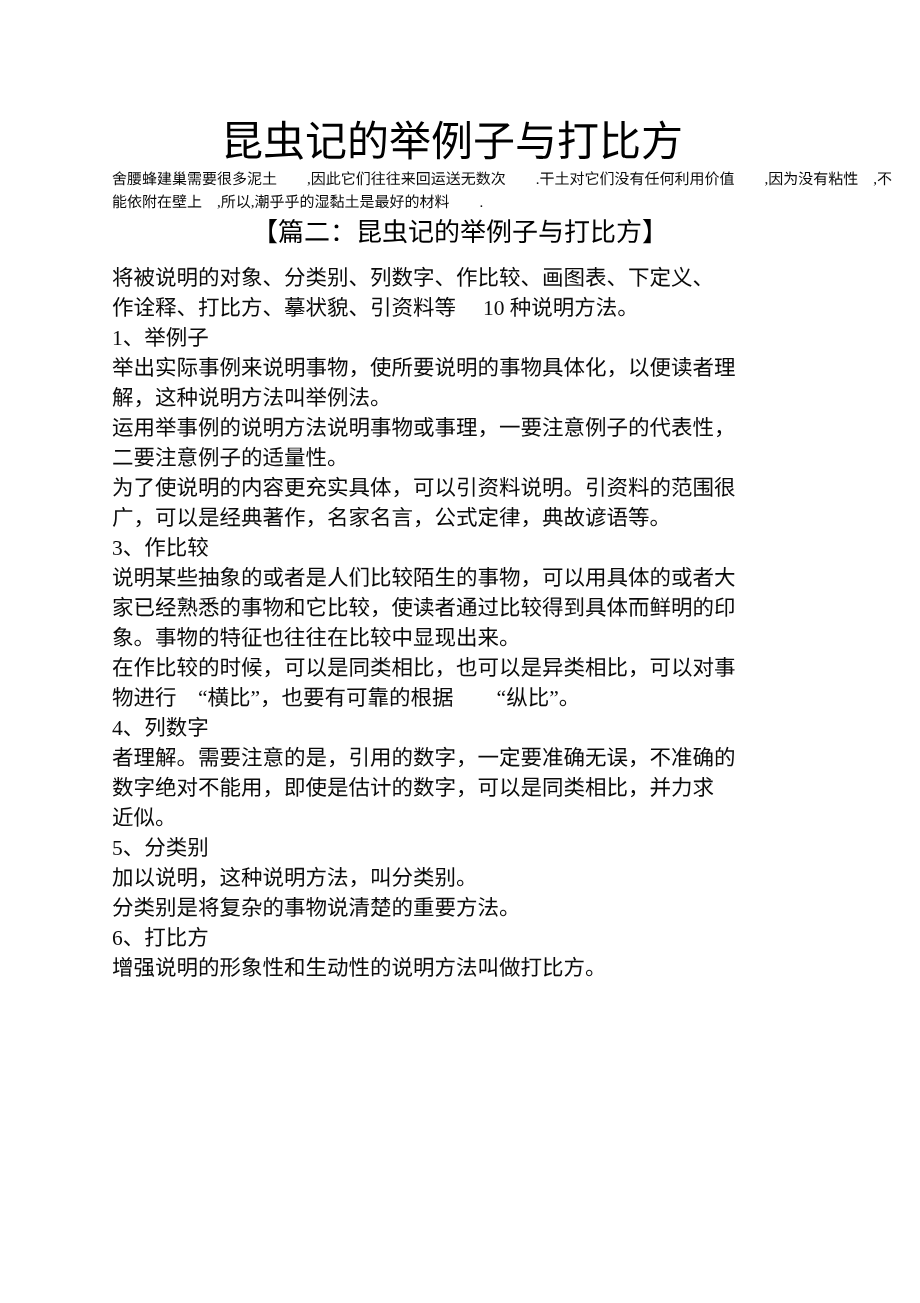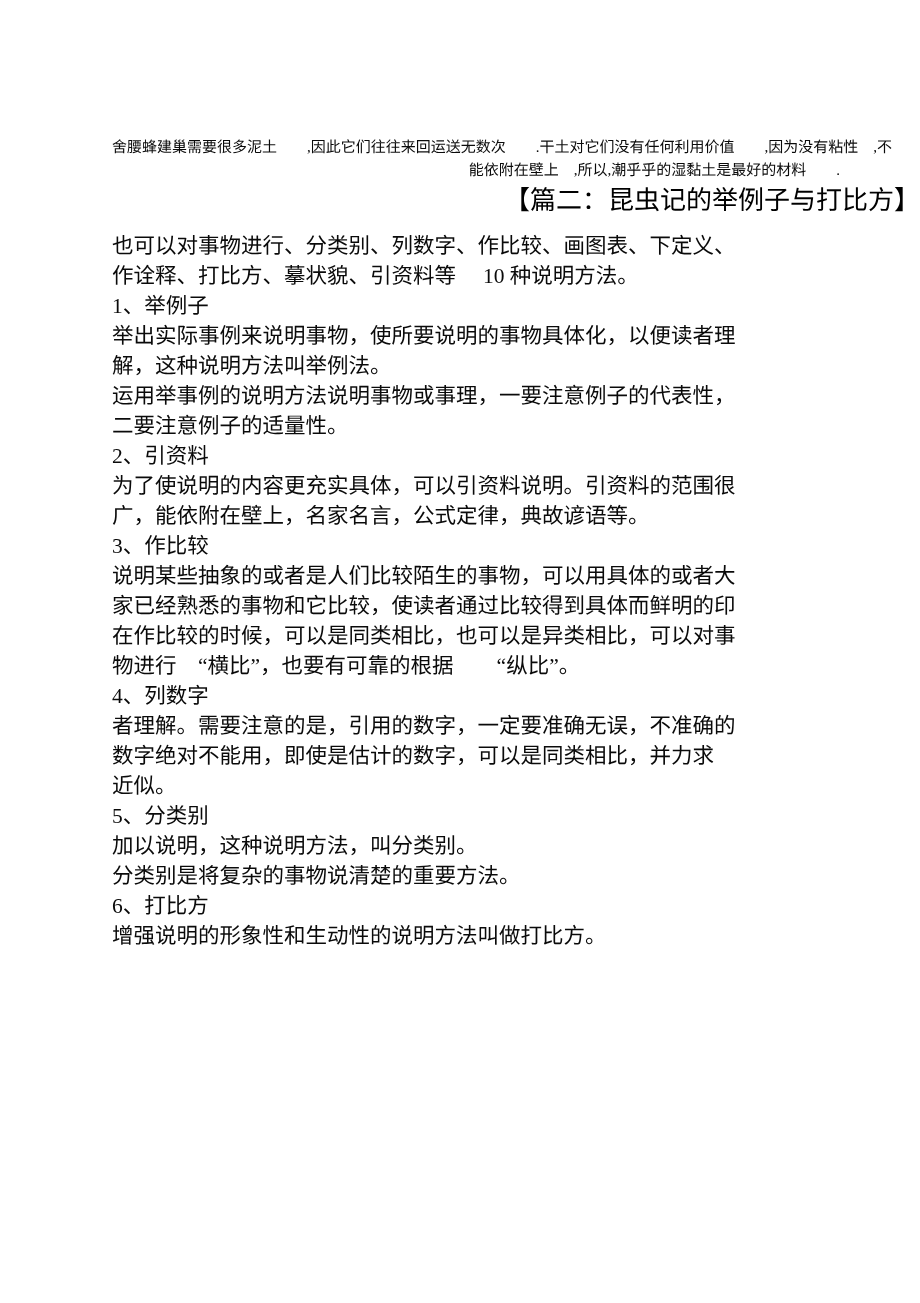--- a/index.html
+++ b/index.html
@@ -23,77 +23,77 @@
     margin: 0;
     padding-right: 16px;
     font-size: 42px;
     font-weight: 400;
     line-height: 48px;
     text-align: center;
     white-space: pre;
     letter-spacing: 0;
   }
   .intro {
-    margin-top: 18px;
+    margin-top: 2px;
     padding-left: 112px;
-    padding-right: 80px;
+    padding-right: 52px;
     font-size: 15px;
     line-height: 23px;
     color: #0a0a0a;
-    text-align: right;
   }
   .intro-line {
     white-space: pre;
   }
   .subtitle {
     margin: 3px 0 0 0;
     font-size: 26px;
     font-weight: 400;
     line-height: 32px;
-    text-align: right;
+    text-align: center;
     white-space: pre;
   }
   .body-text {
     margin-top: 14px;
     padding-left: 112px;
     font-size: 21.5px;
     line-height: 30px;
     color: #0a0a0a;
   }
   .body-line {
     white-space: pre;
     height: 30px;
   }
 </style>
 </head>
 <body>
 
 <div class="page">
+  <h1 class="title">昆虫记的举例子与打比方</h1>
 
   <div class="intro">
       <div class="intro-line">舍腰蜂建巢需要很多泥土　　,因此它们往往来回运送无数次　　.干土对它们没有任何利用价值　　,因为没有粘性　,不</div>
       <div class="intro-line">能依附在壁上　,所以,潮乎乎的湿黏土是最好的材料　　.</div>
     </div>
 
   <h2 class="subtitle">【篇二：昆虫记的举例子与打比方】</h2>
 
   <div class="body-text">
-      <div class="body-line">也可以对事物进行、分类别、列数字、作比较、画图表、下定义、</div>
+      <div class="body-line">将被说明的对象、分类别、列数字、作比较、画图表、下定义、</div>
       <div class="body-line">作诠释、打比方、摹状貌、引资料等　 10 种说明方法。</div>
       <div class="body-line">1、举例子</div>
       <div class="body-line">举出实际事例来说明事物，使所要说明的事物具体化，以便读者理</div>
       <div class="body-line">解，这种说明方法叫举例法。</div>
       <div class="body-line">运用举事例的说明方法说明事物或事理，一要注意例子的代表性，</div>
       <div class="body-line">二要注意例子的适量性。</div>
-      <div class="body-line">2、引资料</div>
       <div class="body-line">为了使说明的内容更充实具体，可以引资料说明。引资料的范围很</div>
-      <div class="body-line">广，能依附在壁上，名家名言，公式定律，典故谚语等。</div>
+      <div class="body-line">广，可以是经典著作，名家名言，公式定律，典故谚语等。</div>
       <div class="body-line">3、作比较</div>
       <div class="body-line">说明某些抽象的或者是人们比较陌生的事物，可以用具体的或者大</div>
       <div class="body-line">家已经熟悉的事物和它比较，使读者通过比较得到具体而鲜明的印</div>
+      <div class="body-line">象。事物的特征也往往在比较中显现出来。</div>
       <div class="body-line">在作比较的时候，可以是同类相比，也可以是异类相比，可以对事</div>
       <div class="body-line">物进行　“横比”，也要有可靠的根据　　“纵比”。</div>
       <div class="body-line">4、列数字</div>
       <div class="body-line">者理解。需要注意的是，引用的数字，一定要准确无误，不准确的</div>
       <div class="body-line">数字绝对不能用，即使是估计的数字，可以是同类相比，并力求</div>
       <div class="body-line">近似。</div>
       <div class="body-line">5、分类别</div>
       <div class="body-line">加以说明，这种说明方法，叫分类别。</div>
       <div class="body-line">分类别是将复杂的事物说清楚的重要方法。</div>
       <div class="body-line">6、打比方</div>

